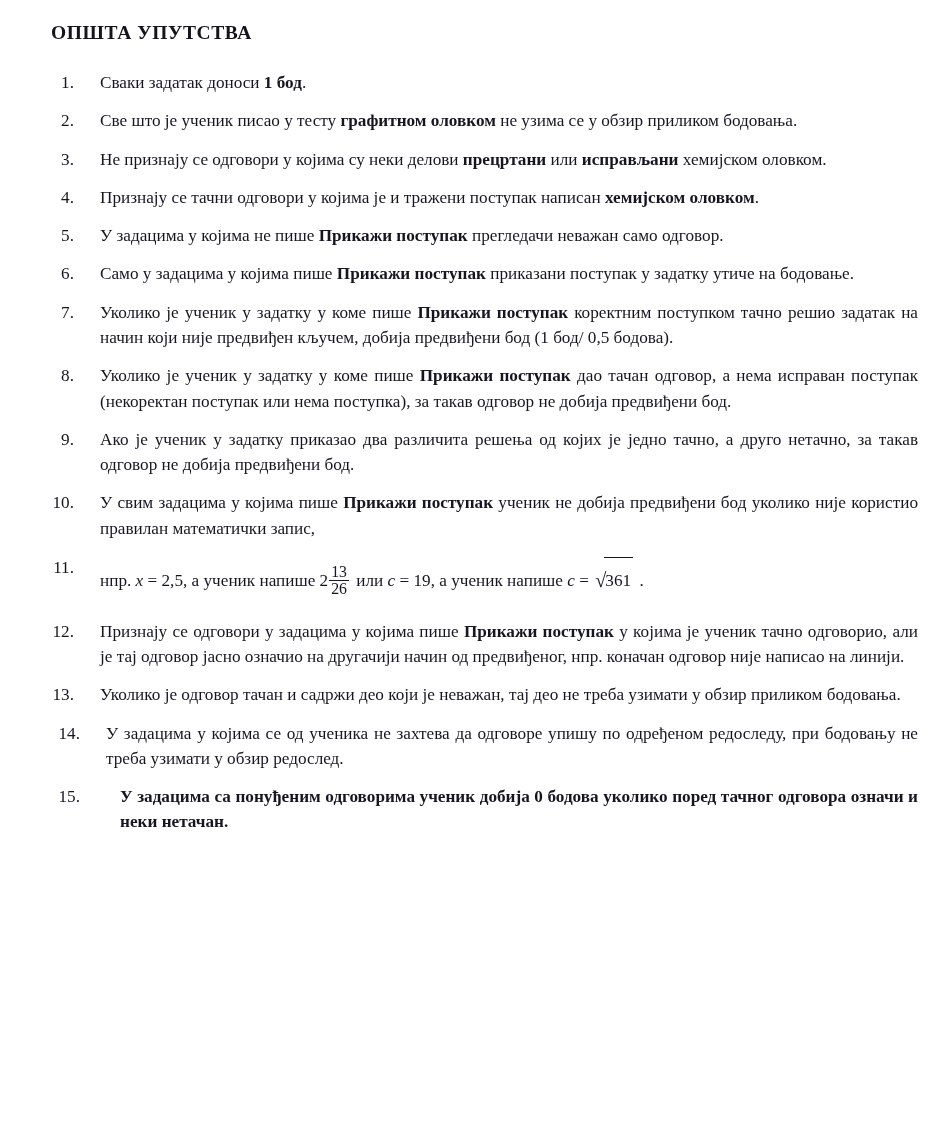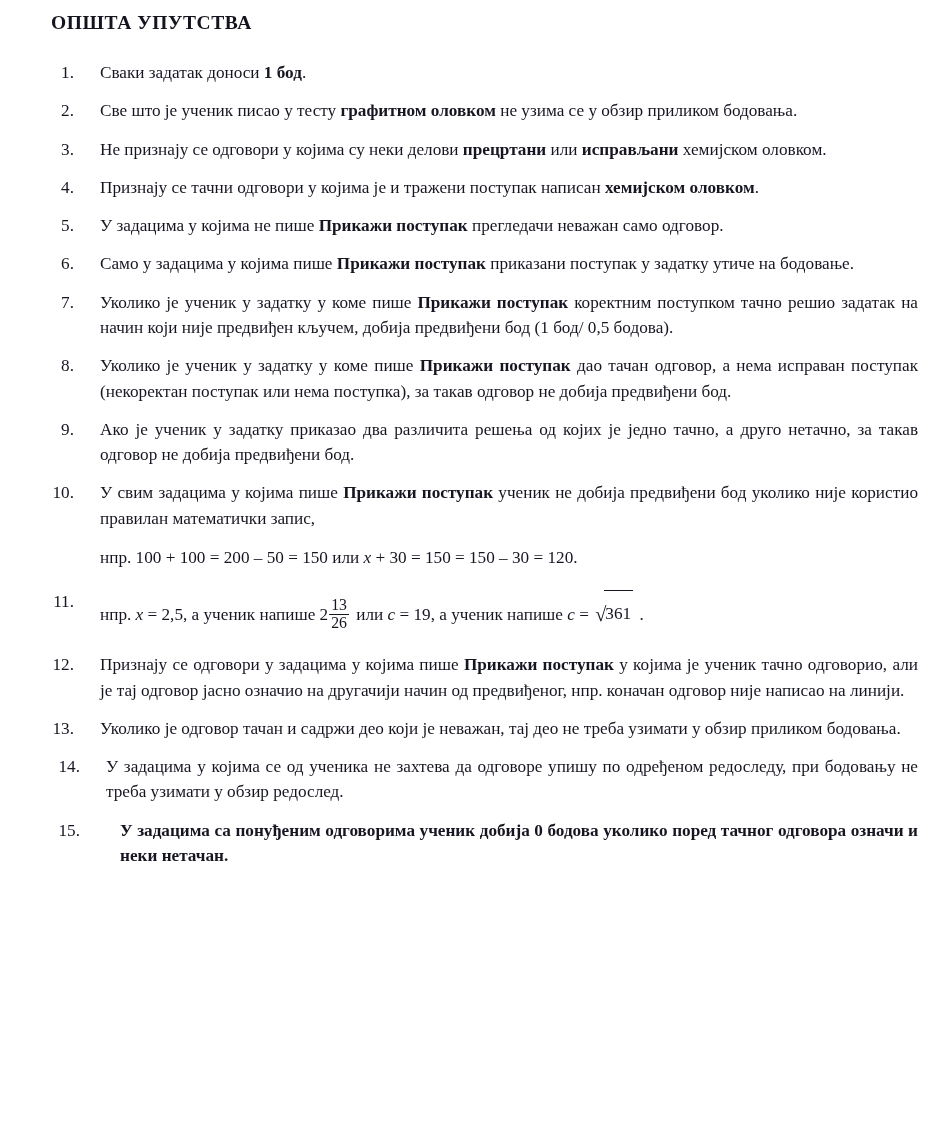--- a/index.html
+++ b/index.html
@@ -12,21 +12,21 @@
     width: 940px;
     height: 1147px;
     font-family: "Liberation Serif", "DejaVu Serif", serif;
     color: #161622;
     overflow: hidden;
   }
   .page {
     width: 940px;
     height: 833px;
     box-sizing: border-box;
-    padding: 12px 22px 0 22px;
+    padding: 22px 22px 0 22px;
     position: relative;
   }
   .doc-title {
     font-size: 19.5px;
     font-weight: bold;
     letter-spacing: 0.6px;
     margin: 0 0 26px 29px;
     color: #14141f;
   }
   ol.instructions {
@@ -144,21 +144,20 @@
     </li>
 
     <li class="instruction">
       <span class="num">9.</span>
       <span class="body-text">Ако је ученик у задатку приказао два различита решења од којих је једно тачно, а друго нетачно, за такав одговор не добија предвиђени бод.</span>
     </li>
 
     <li class="instruction">
       <span class="num">10.</span>
       <span class="body-text"><span>У свим задацима у којима пише </span><b class="em">Прикажи поступак</b><span> ученик не добија предвиђени бод уколико није користио правилан математички запис,</span></span>
-      <span class="math-line"><span>нпр. </span><span class="mn">100 + 100 = 200 – 50 = 150</span><span> или </span><i class="var">x</i><span class="mn"> + 30 = 150 = 150 – 30 = 120.</span></span>
     </li>
 
     <li class="instruction">
       <span class="num">11.</span>
       <span class="math-line tall"><span>нпр. </span><i class="var">x</i><span> = 2,5, а ученик напише </span><span class="mn">2</span><span class="frac"><span class="numer">13</span><span class="denom">26</span></span><span> или </span><i class="var">c</i><span> = 19, а ученик напише </span><i class="var">c</i><span> = </span><span class="radical"><span class="rad-sign">√</span><span class="rad-arg">361</span></span><span> .</span></span>
     </li>
 
     <li class="instruction">
       <span class="num">12.</span>
       <span class="body-text"><span>Признају се одговори у задацима у којима пише </span><b class="em">Прикажи поступак</b><span> у којима је ученик тачно одговорио, али је тај одговор јасно означио на другачији начин од предвиђеног, нпр. коначан одговор није написао на линији.</span></span>

